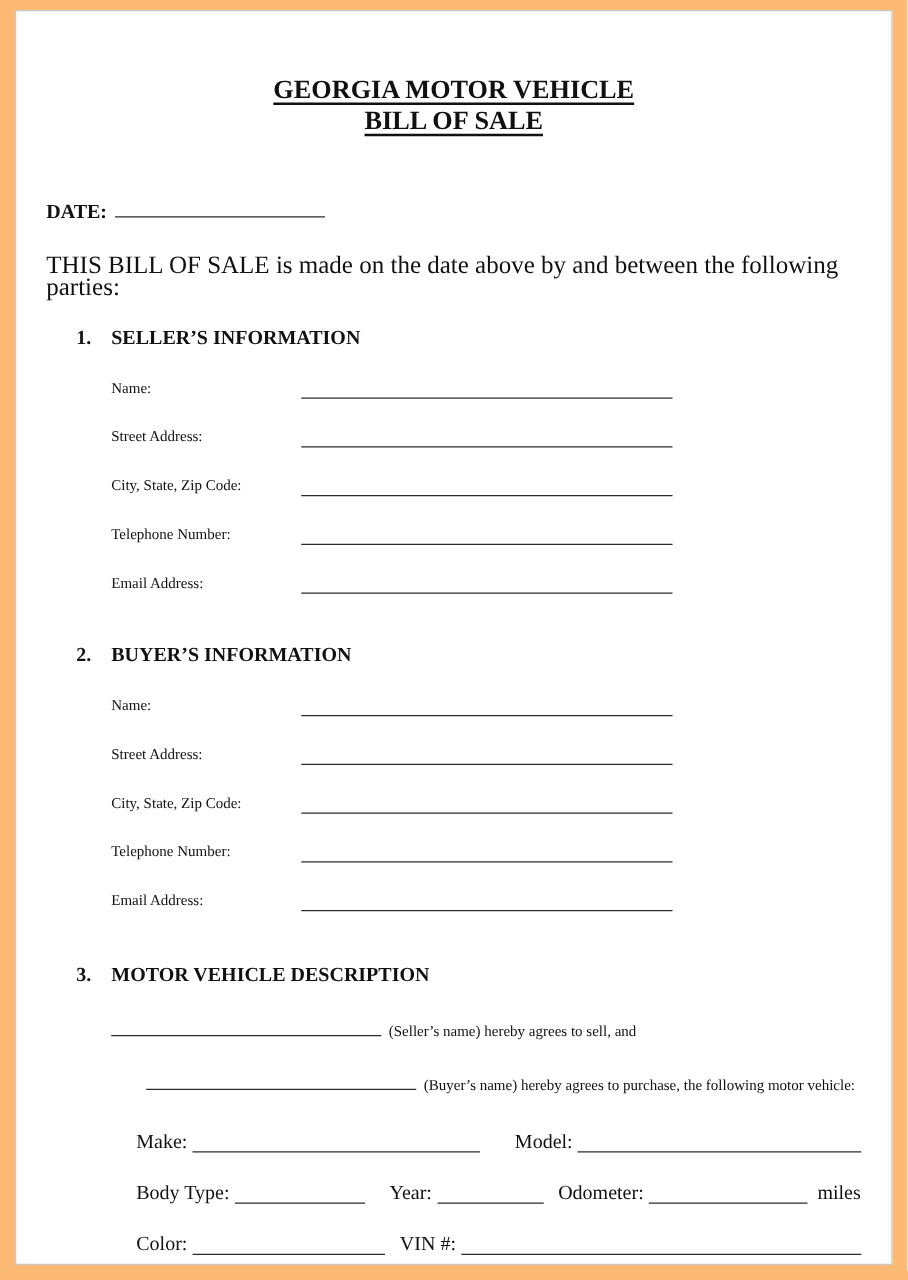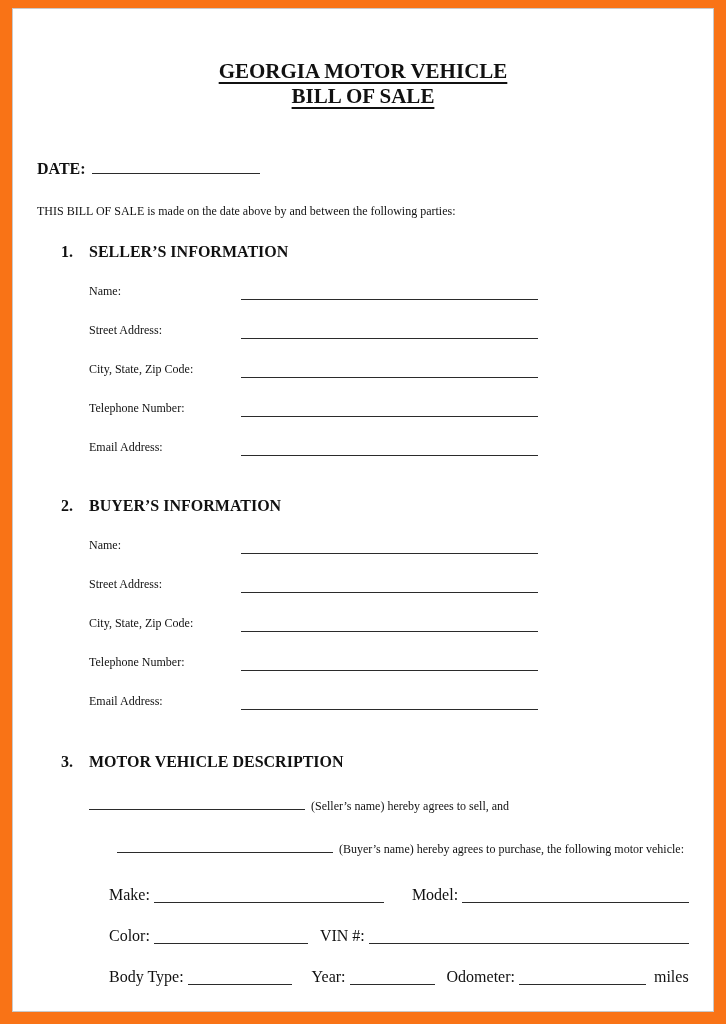--- a/index.html
+++ b/index.html
@@ -4,21 +4,21 @@
 <style>
   * { margin: 0; padding: 0; box-sizing: border-box; }
   html, body { background: #ffffff; }
   body {
     font-family: "Liberation Serif", "DejaVu Serif", serif;
     color: #111111;
   }
   .frame {
     width: 726px;
     height: 1024px;
-    background: #f97316;
+    background: #fdba74;
     padding: 8px 12px 12px 12px;
     position: relative;
   }
   .page {
     width: 100%;
     height: 100%;
     background: #ffffff;
     border: 1px solid #c9c9c9;
     padding: 0 24px;
     overflow: hidden;
@@ -44,21 +44,21 @@
   .date-label { font-weight: bold; }
   .fillline {
     display: inline-block;
     border-bottom: 1.5px solid #2b2b2b;
     height: 15px;
     vertical-align: baseline;
   }
   .date-line { width: 168px; margin-left: 6px; }
   .intro {
     margin-top: 24px;
-    font-size: 12px;
+    font-size: 20px;
     line-height: 18px;
   }
   .section-header {
     font-size: 16px;
     font-weight: bold;
     line-height: 18px;
     margin-left: 24px;
     display: flex;
   }
   .sec-num { width: 28px; }
@@ -195,31 +195,31 @@
       <span class="fillline name-fill"></span><span>(Buyer’s name) hereby agrees to purchase, the following motor vehicle:</span>
     </p>
 
     <div class="vrow mt-make">
       <span class="vlabel">Make:</span>
       <span class="fillline fill-make"></span>
       <span class="vlabel gap-model">Model:</span>
       <span class="fillline fill-model"></span>
     </div>
 
-    <div class="vrow mt-color">
-      <span class="vlabel">Color:</span>
-      <span class="fillline fill-color"></span>
-      <span class="vlabel gap-vin">VIN #:</span>
-      <span class="fillline fill-vin"></span>
-    </div>
-
     <div class="vrow mt-body">
       <span class="vlabel">Body Type:</span>
       <span class="fillline fill-bodytype"></span>
       <span class="vlabel gap-year">Year:</span>
       <span class="fillline fill-year"></span>
       <span class="vlabel gap-odo">Odometer:</span>
       <span class="fillline fill-odo"></span>
       <span class="vlabel gap-miles">miles</span>
     </div>
 
+    <div class="vrow mt-color">
+      <span class="vlabel">Color:</span>
+      <span class="fillline fill-color"></span>
+      <span class="vlabel gap-vin">VIN #:</span>
+      <span class="fillline fill-vin"></span>
+    </div>
+
   </div>
 </div>
 
 </body></html>

